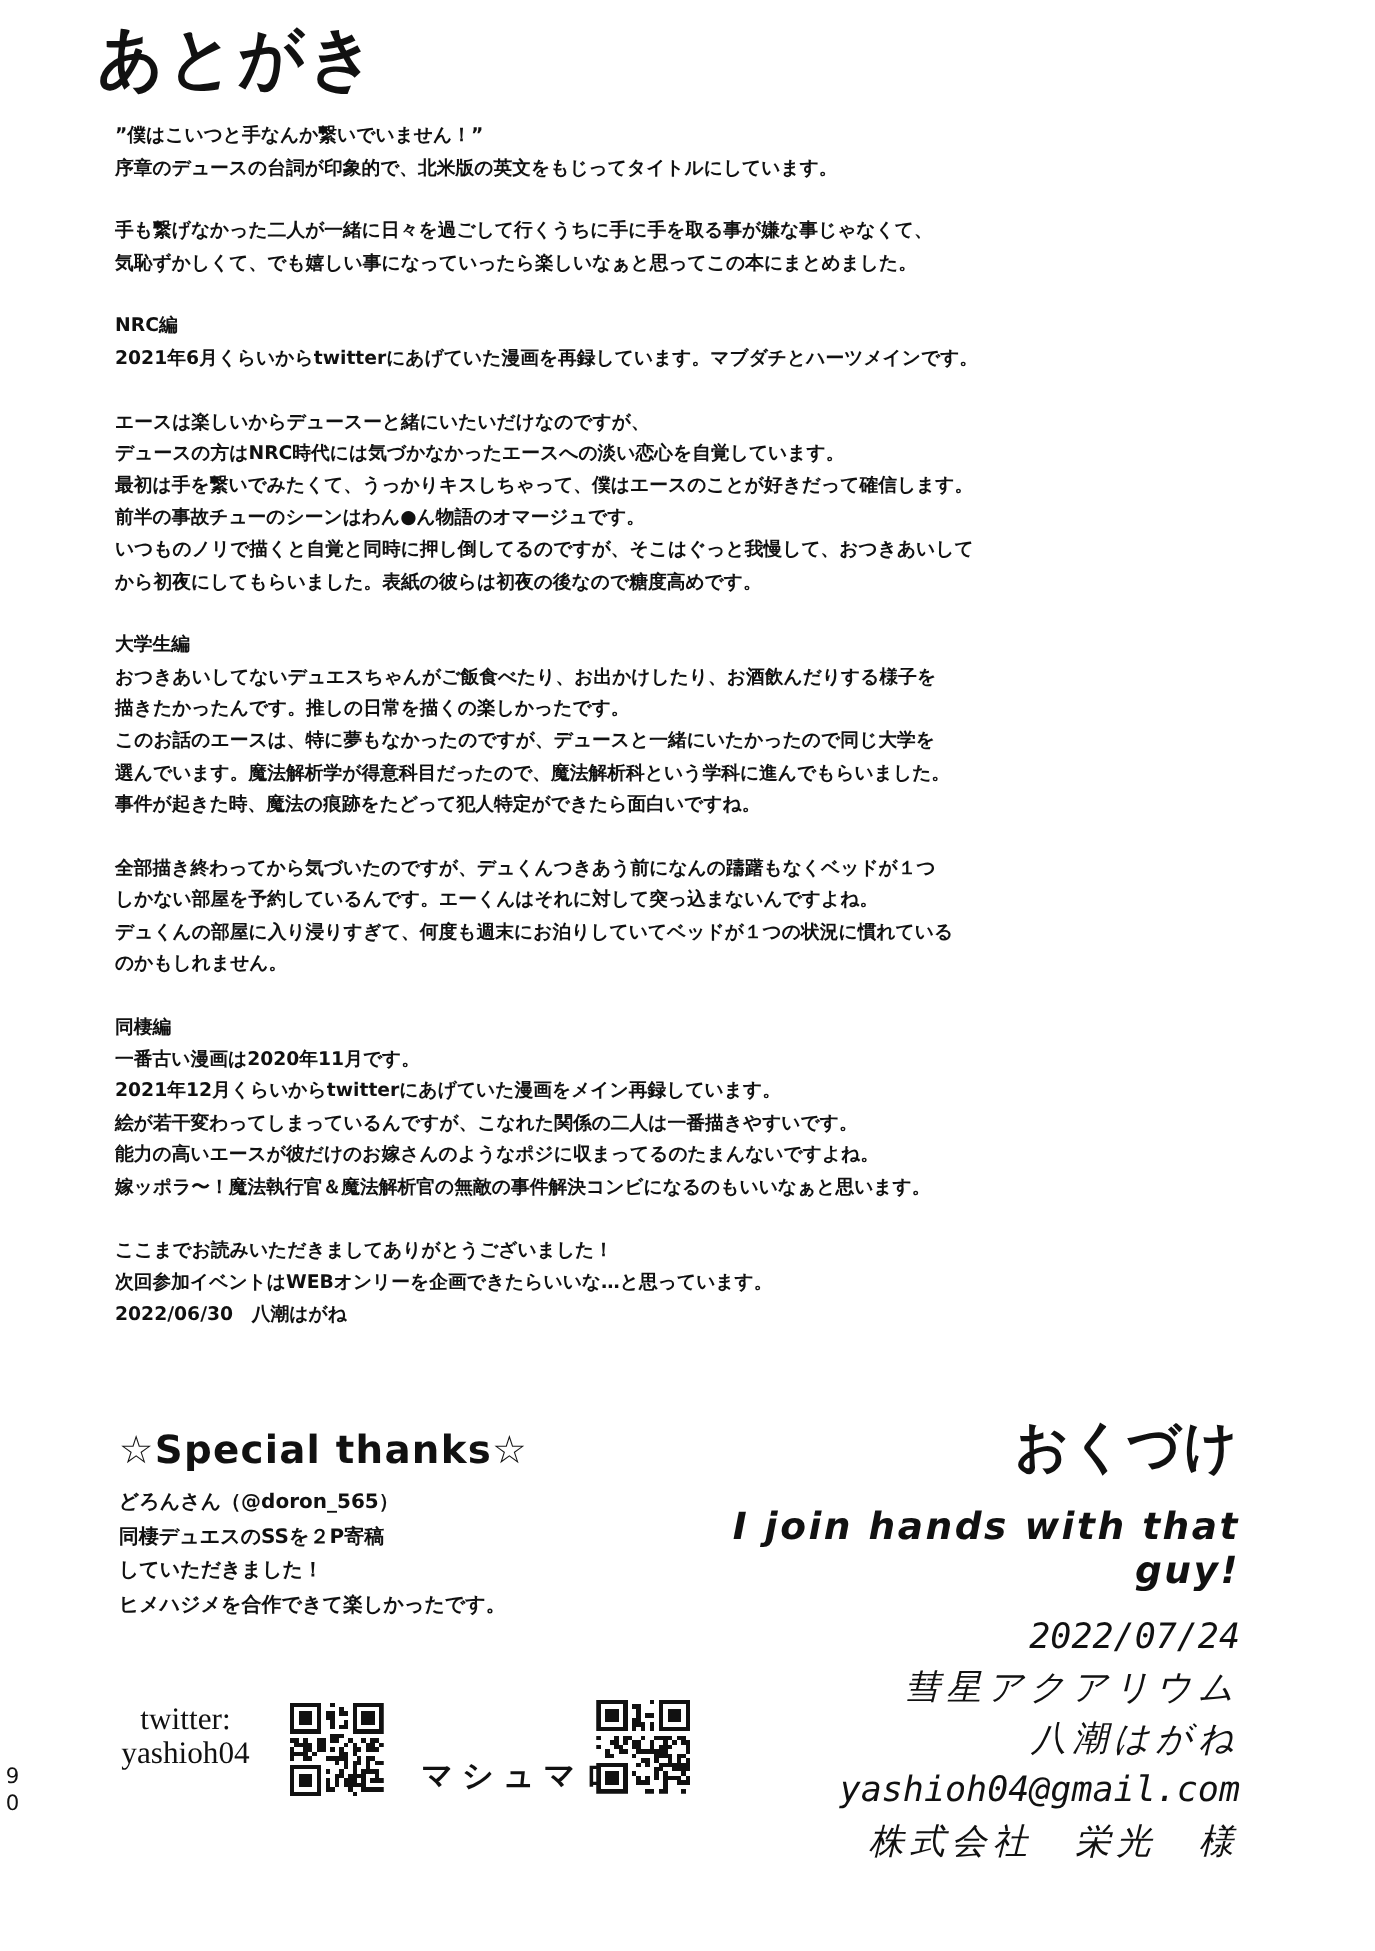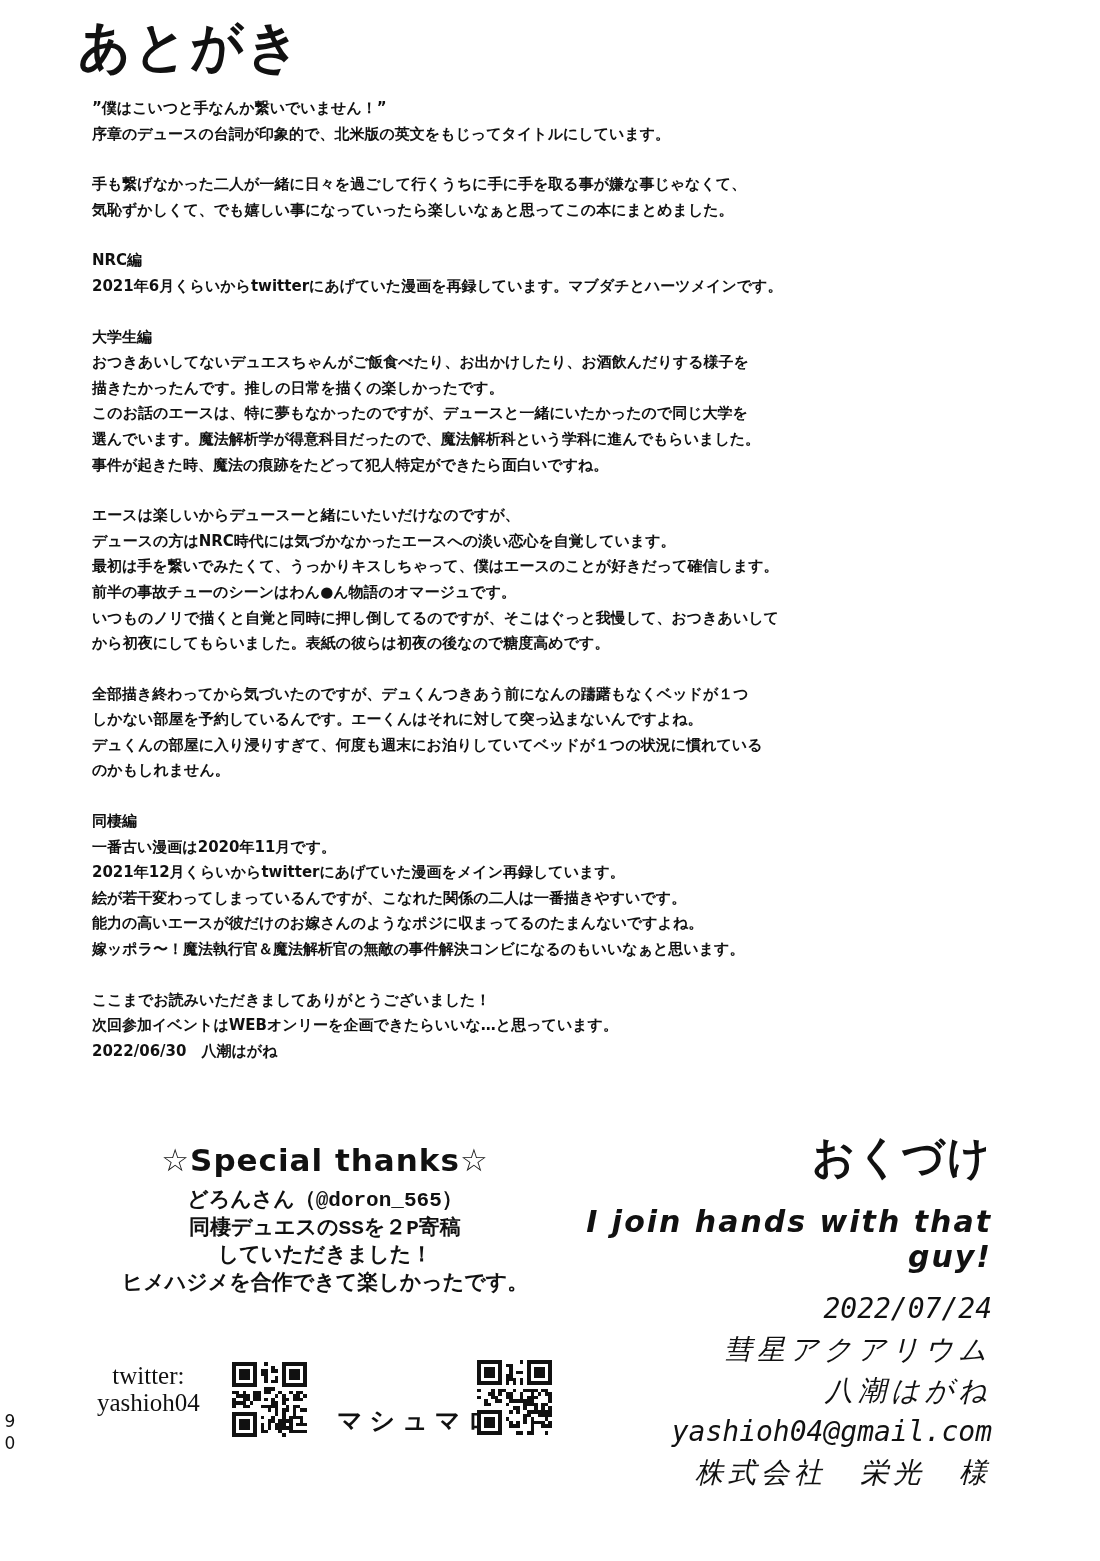--- a/index.html
+++ b/index.html
@@ -18,27 +18,27 @@
   }
   .body-text {
     position:absolute; left:92px; top:96px; width:935px;
     font-size:15px; font-weight:bold; line-height:25.6px;
   }
   .body-text p {
     white-space:pre-line;
     margin:0 0 25px 0;
   }
   .special-thanks {
-    position:absolute; left:95px; top:1142px; width:460px;text-align:center;
+    position:absolute; left:95px; top:1142px; width:460px;
   }
   .special-thanks .st-heading {
     font-size:31px; font-weight:bold; margin-bottom:9px; letter-spacing:1px;
   }
   .special-thanks .st-lines {
-    font-size:21px; font-weight:bold; line-height:27.5px; white-space:pre-line;font-family:Liberation Mono, monospace;
+    font-size:16px; font-weight:bold; line-height:27.5px; white-space:pre-line;
   }
   .colophon {
     position:absolute; right:108px; top:1128px; width:480px;
     text-align:right;
   }
   .colophon .col-heading {
     font-size:42px; font-weight:bold; letter-spacing:2px; margin-bottom:20px;
     transform:scaleY(1.05); transform-origin:right top;
   }
   .colophon .col-title {
@@ -79,32 +79,32 @@
 
 <div class="page-title">あとがき</div>
 
 <div class="body-text">
   <p>”僕はこいつと手なんか繋いでいません！”
 序章のデュースの台詞が印象的で、北米版の英文をもじってタイトルにしています。</p>
   <p>手も繋げなかった二人が一緒に日々を過ごして行くうちに手に手を取る事が嫌な事じゃなくて、
 気恥ずかしくて、でも嬉しい事になっていったら楽しいなぁと思ってこの本にまとめました。</p>
   <p>NRC編
 2021年6月くらいからtwitterにあげていた漫画を再録しています。マブダチとハーツメインです。</p>
+  <p>エースは楽しいからデュースーと緒にいたいだけなのですが、
+デュースの方はNRC時代には気づかなかったエースへの淡い恋心を自覚しています。
+最初は手を繋いでみたくて、うっかりキスしちゃって、僕はエースのことが好きだって確信します。
+前半の事故チューのシーンはわん●ん物語のオマージュです。
+いつものノリで描くと自覚と同時に押し倒してるのですが、そこはぐっと我慢して、おつきあいして
+から初夜にしてもらいました。表紙の彼らは初夜の後なので糖度高めです。</p>
   <p>大学生編
 おつきあいしてないデュエスちゃんがご飯食べたり、お出かけしたり、お酒飲んだりする様子を
 描きたかったんです。推しの日常を描くの楽しかったです。
 このお話のエースは、特に夢もなかったのですが、デュースと一緒にいたかったので同じ大学を
 選んでいます。魔法解析学が得意科目だったので、魔法解析科という学科に進んでもらいました。
 事件が起きた時、魔法の痕跡をたどって犯人特定ができたら面白いですね。</p>
-  <p>エースは楽しいからデュースーと緒にいたいだけなのですが、
-デュースの方はNRC時代には気づかなかったエースへの淡い恋心を自覚しています。
-最初は手を繋いでみたくて、うっかりキスしちゃって、僕はエースのことが好きだって確信します。
-前半の事故チューのシーンはわん●ん物語のオマージュです。
-いつものノリで描くと自覚と同時に押し倒してるのですが、そこはぐっと我慢して、おつきあいして
-から初夜にしてもらいました。表紙の彼らは初夜の後なので糖度高めです。</p>
   <p>全部描き終わってから気づいたのですが、デュくんつきあう前になんの躊躇もなくベッドが１つ
 しかない部屋を予約しているんです。エーくんはそれに対して突っ込まないんですよね。
 デュくんの部屋に入り浸りすぎて、何度も週末にお泊りしていてベッドが１つの状況に慣れている
 のかもしれません。</p>
   <p>同棲編
 一番古い漫画は2020年11月です。
 2021年12月くらいからtwitterにあげていた漫画をメイン再録しています。
 絵が若干変わってしまっているんですが、こなれた関係の二人は一番描きやすいです。
 能力の高いエースが彼だけのお嫁さんのようなポジに収まってるのたまんないですよね。
 嫁ッポラ〜！魔法執行官＆魔法解析官の無敵の事件解決コンビになるのもいいなぁと思います。</p>

